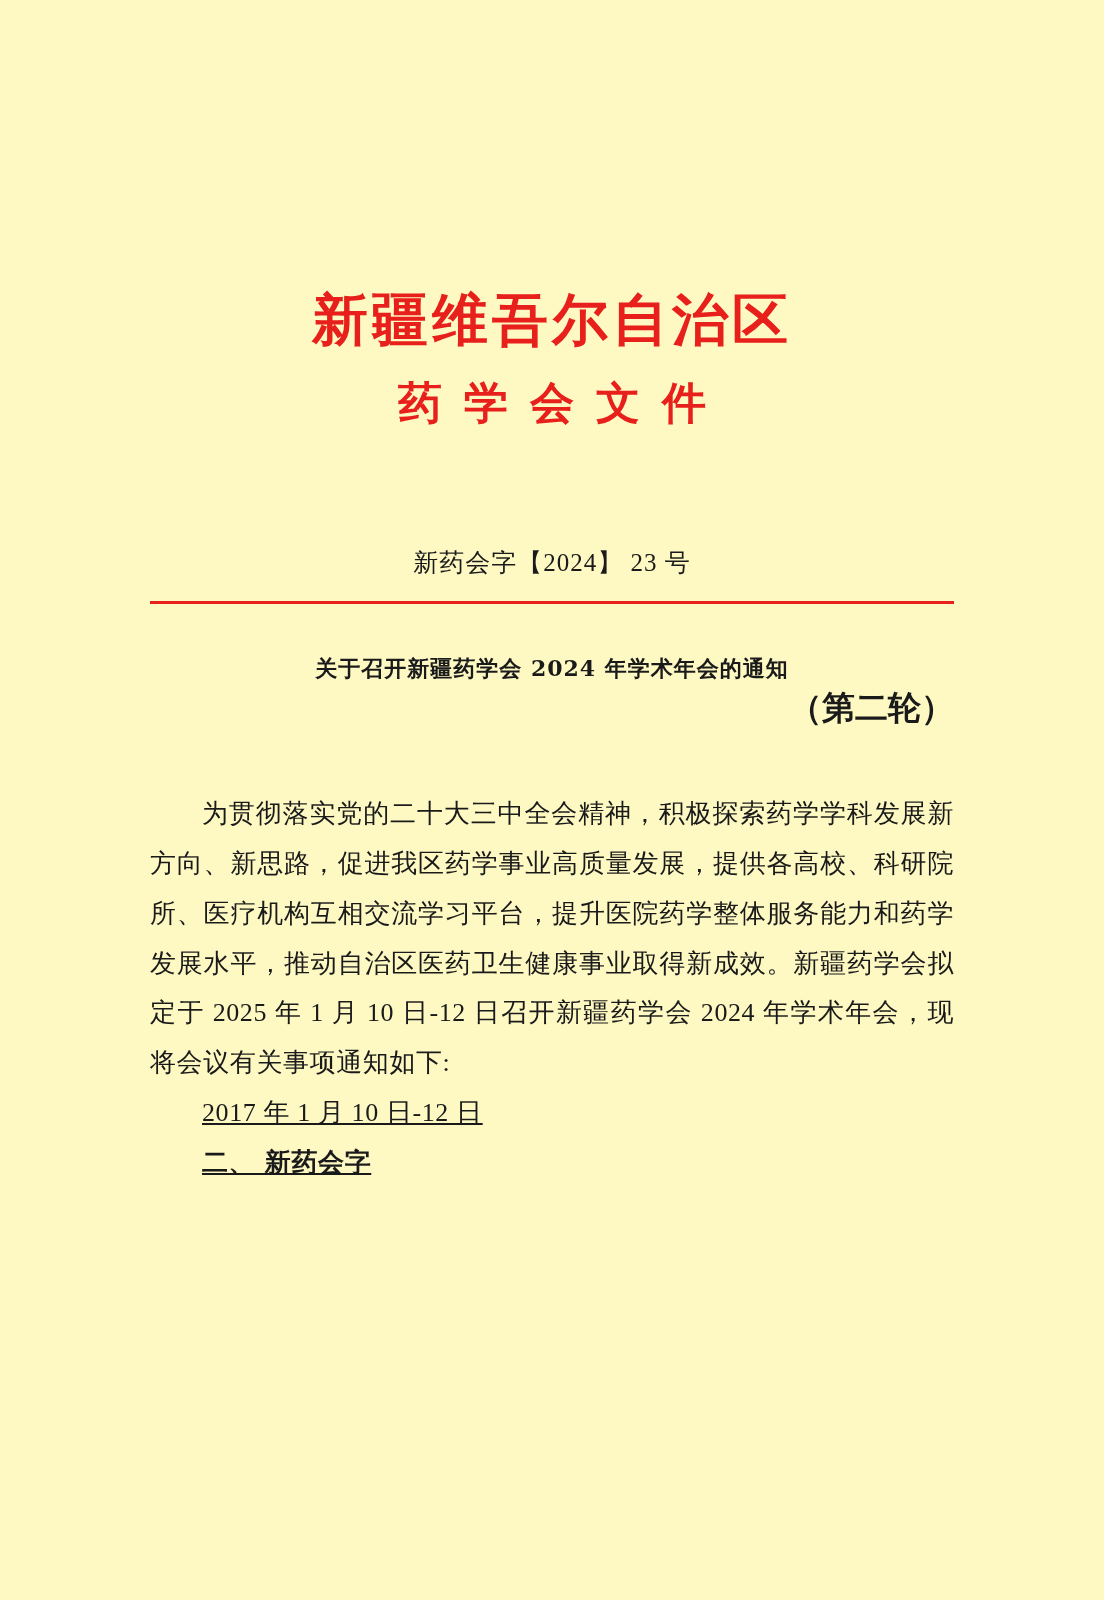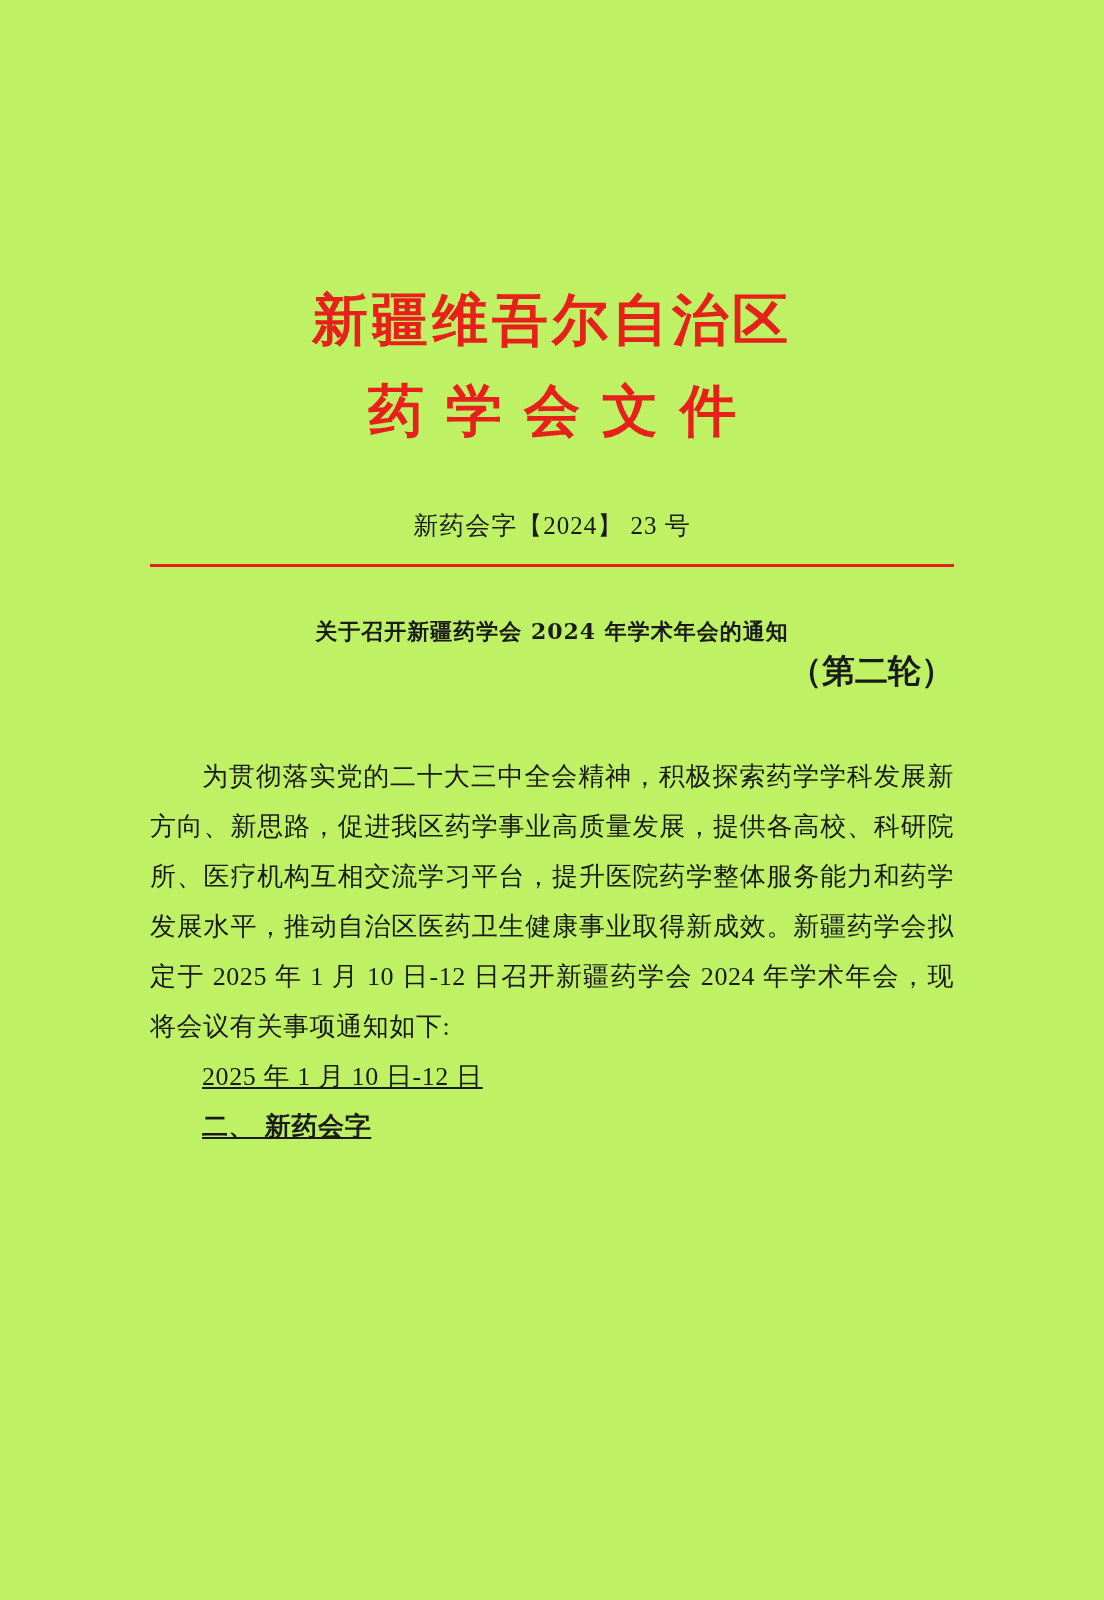--- a/index.html
+++ b/index.html
@@ -14,53 +14,53 @@
     color: #1a1a1a;
     position: relative;
     overflow: hidden;
   }
   .page {
     width: 1104px;
     height: 1600px;
     box-sizing: border-box;
     padding: 0 150px;
     position: relative;
-    background: #bef264;
+    background: #fef9c3;
   }
 
   
   .masthead {
     padding-top: 290px;
     text-align: center;
   }
   .masthead-line1 {
     color: #e8201c;
     font-family: "DejaVu Serif", "Liberation Serif", serif;
     font-weight: bold;
     font-size: 56px;
     letter-spacing: 4px;
     line-height: 1.05;
     white-space: nowrap;
   }
   .masthead-line2 {
     color: #e8201c;
     font-family: "DejaVu Serif", "Liberation Serif", serif;
     font-weight: bold;
-    font-size: 56px;
+    font-size: 44px;
     letter-spacing: 22px;
     line-height: 1.2;
     margin-top: 28px;
     padding-left: 22px;
     white-space: nowrap;
   }
 
   
   .docnum {
     text-align: center;
-    margin-top: 65px;
+    margin-top: 116px;
     font-size: 25px;
     letter-spacing: 1px;
     font-family: "Liberation Serif", serif;
   }
 
   
   .redrule {
     margin-top: 22px;
     height: 3px;
     background: #e8201c;
@@ -121,17 +121,17 @@
 
   <div class="docnum">新药会字【2024】 23 号</div>
 
   <div class="redrule"></div>
 
   <div class="title">关于召开新疆药学会 2024 年学术年会的通知</div>
   <div class="title-sub">（第二轮）</div>
 
   <div class="body-text">
     <div class="para p-indent">为贯彻落实党的二十大三中全会精神，积极探索药学学科发展新方向、新思路，促进我区药学事业高质量发展，提供各高校、科研院所、医疗机构互相交流学习平台，提升医院药学整体服务能力和药学发展水平，推动自治区医药卫生健康事业取得新成效。新疆药学会拟定于 2025 年 1 月 10 日-12 日召开新疆药学会 2024 年学术年会，现将会议有关事项通知如下:</div>
-    <div class="para sub-line">2025 年 1 月 10 日-12 日</div>
+    <div class="para sub-line">2017 年 1 月 10 日-12 日</div>
     <div class="para heading-item">二、 新药会字</div>
   </div>
 
 </div>
 
 </body></html>

